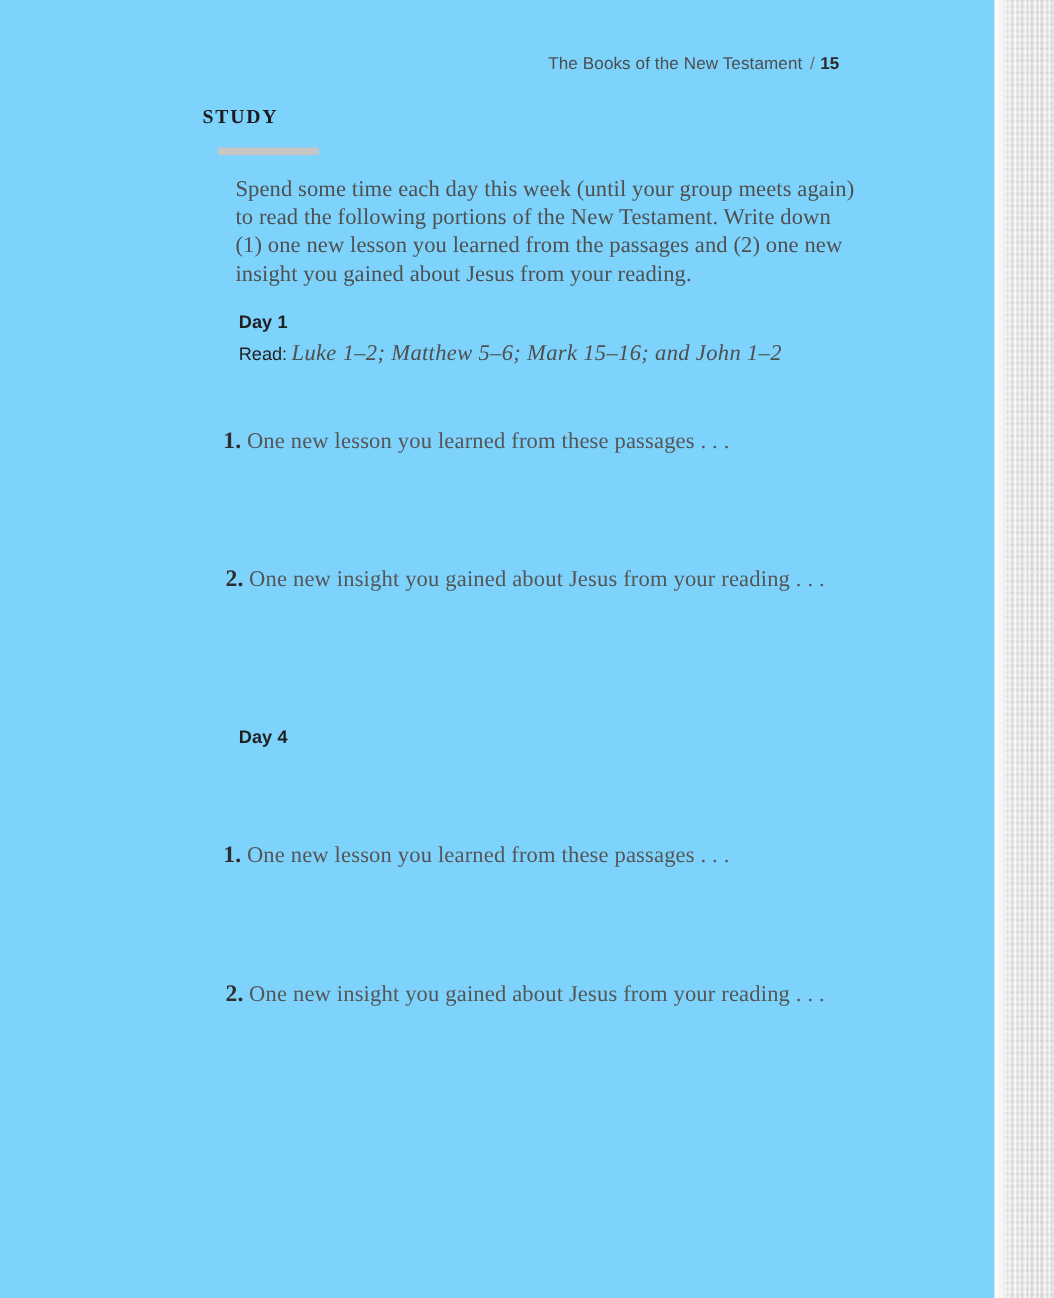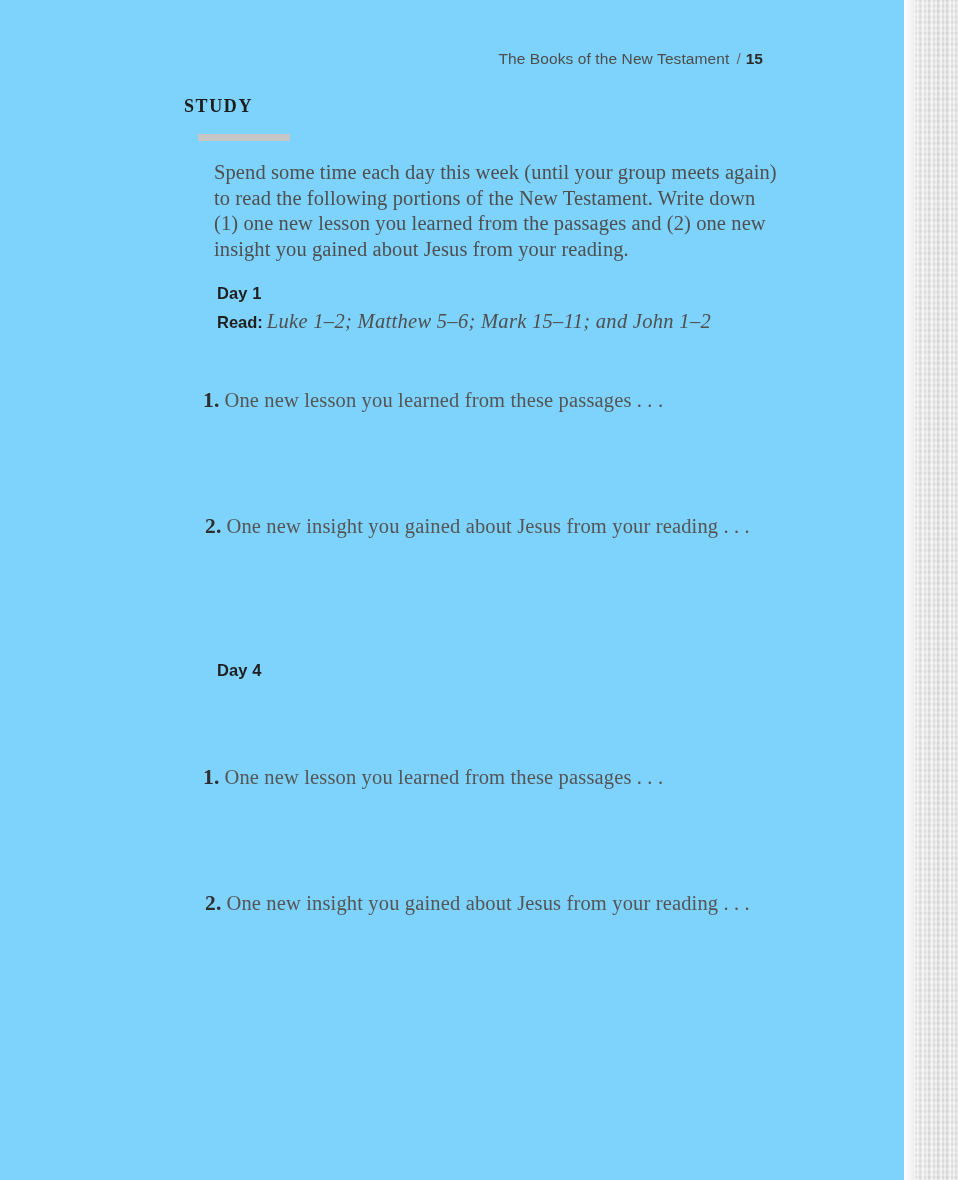--- a/index.html
+++ b/index.html
@@ -134,21 +134,21 @@
     letter-spacing: 0.1px;
   }
   .read-line {
     margin-top: 7px;
     font-size: 20px;
     color: #4f4f4f;
     white-space: nowrap;
   }
   .read-label {
     font-family: "Liberation Sans", "DejaVu Sans", sans-serif;
-    font-weight: bold;
+    font-weight: normal;
     font-size: 16.5px;
     color: #1f1f1f;
   }
   .read-refs {
     font-family: "Liberation Serif", "DejaVu Serif", serif;
     font-style: italic;
     font-size: 20.5px;
     color: #4f4f4f;
     letter-spacing: 0.3px;
     padding-left: 4px;
@@ -187,21 +187,21 @@
   </div>
 
   <div class="section-heading">STUDY</div>
   <div class="heading-rule"></div>
 
   <div class="intro">Spend some time each day this week (until your group meets again) to read the following portions of the New Testament. Write down (1) one new lesson you learned from the passages and (2) one new insight you gained about Jesus from your reading.</div>
 
   <div class="day-block day-1">
     <div class="day-label">Day 1</div>
     <div class="read-line">
-      <span class="read-label">Read:</span><span class="read-refs">Luke 1–2; Matthew 5–6; Mark 15–11; and John 1–2</span>
+      <span class="read-label">Read:</span><span class="read-refs">Luke 1–2; Matthew 5–6; Mark 15–16; and John 1–2</span>
     </div>
   </div>
 
   <div class="prompt p1-1">
     <span class="num">1.</span><span>One new lesson you learned from these passages . . .</span>
   </div>
 
   <div class="prompt p1-2">
     <span class="num">2.</span><span>One new insight you gained about Jesus from your reading . . .</span>
   </div>

